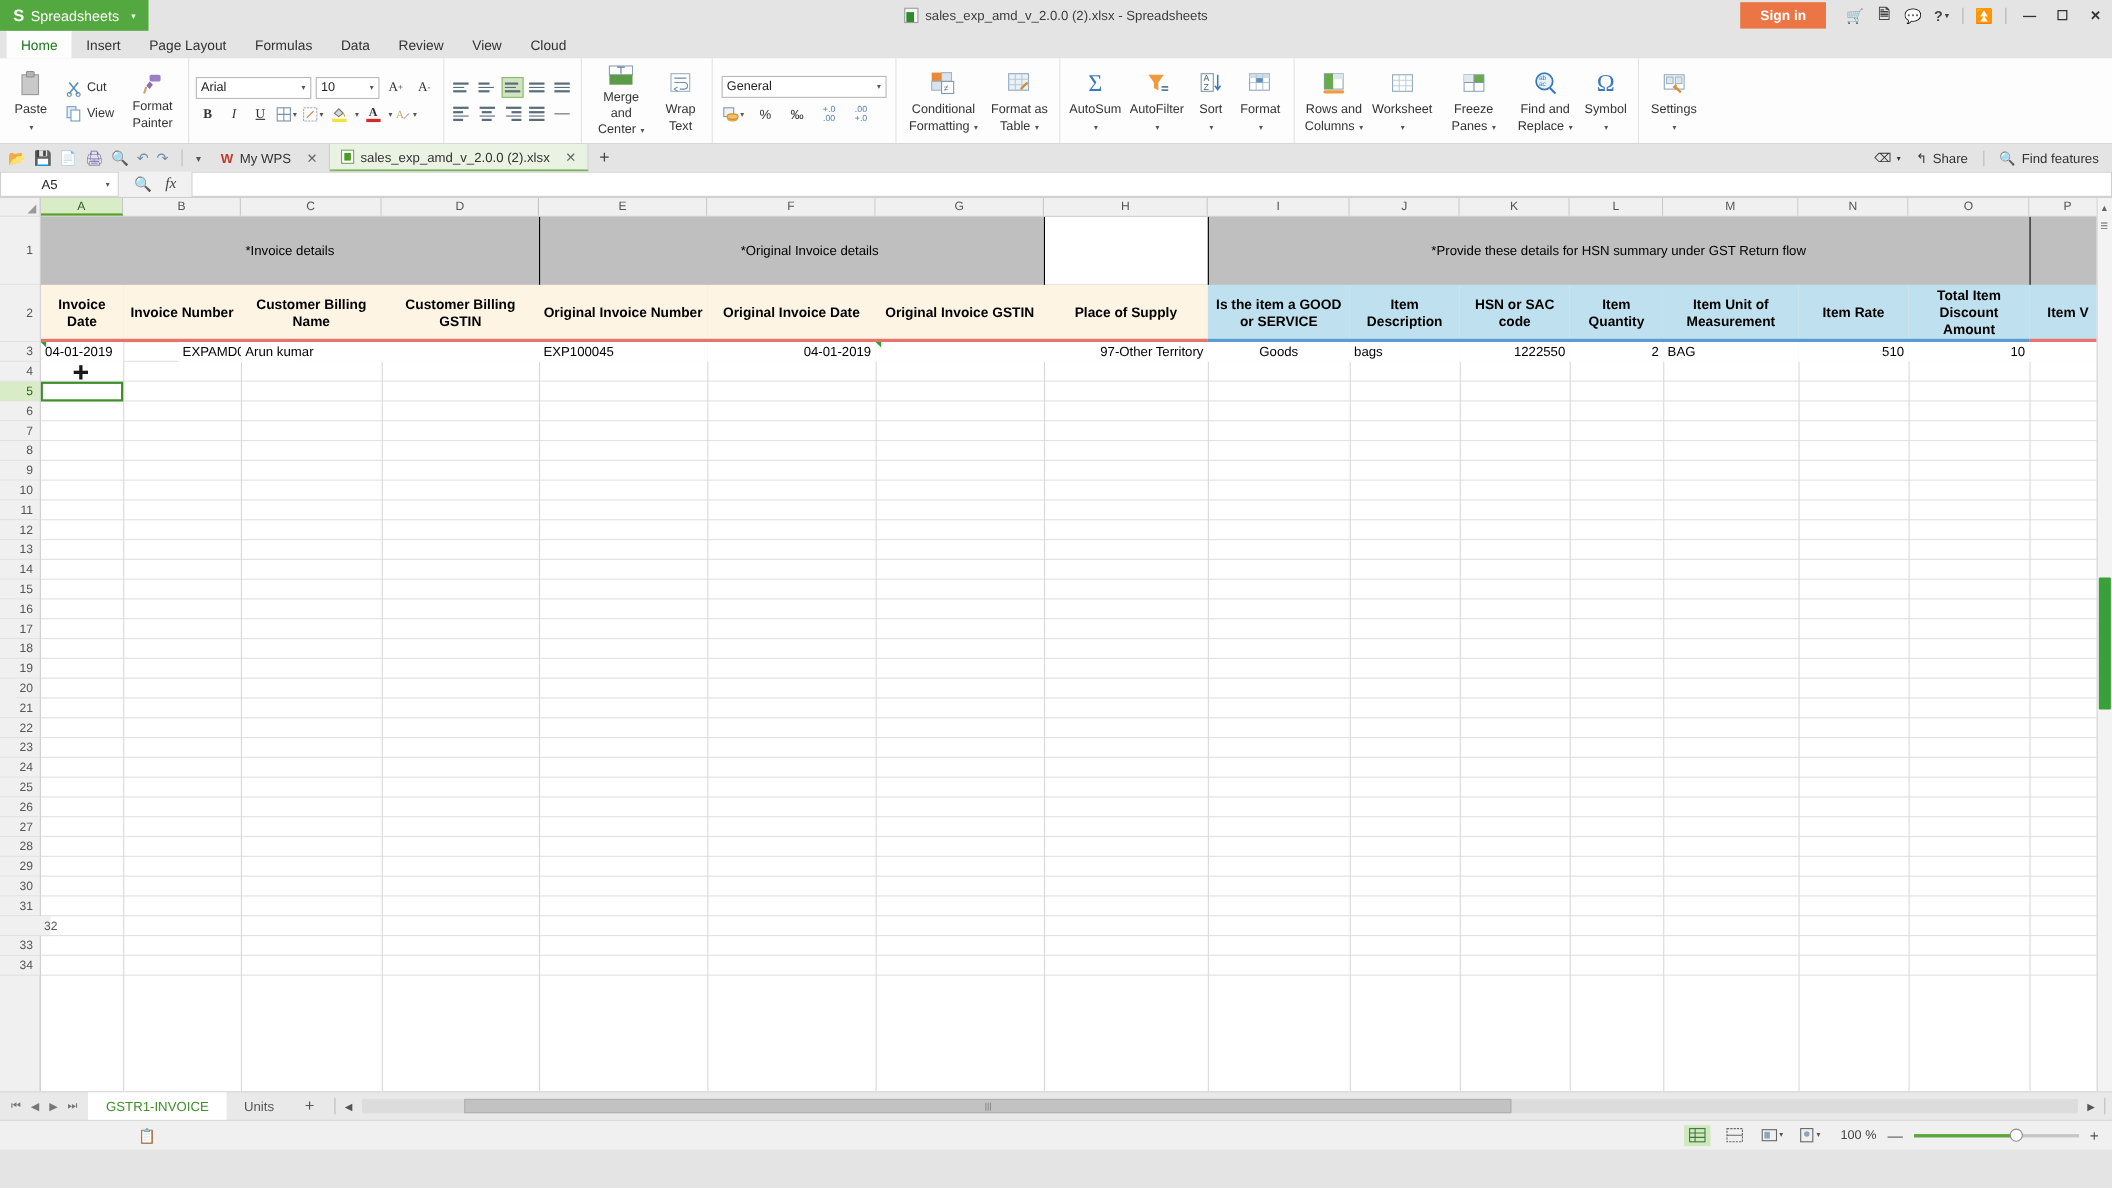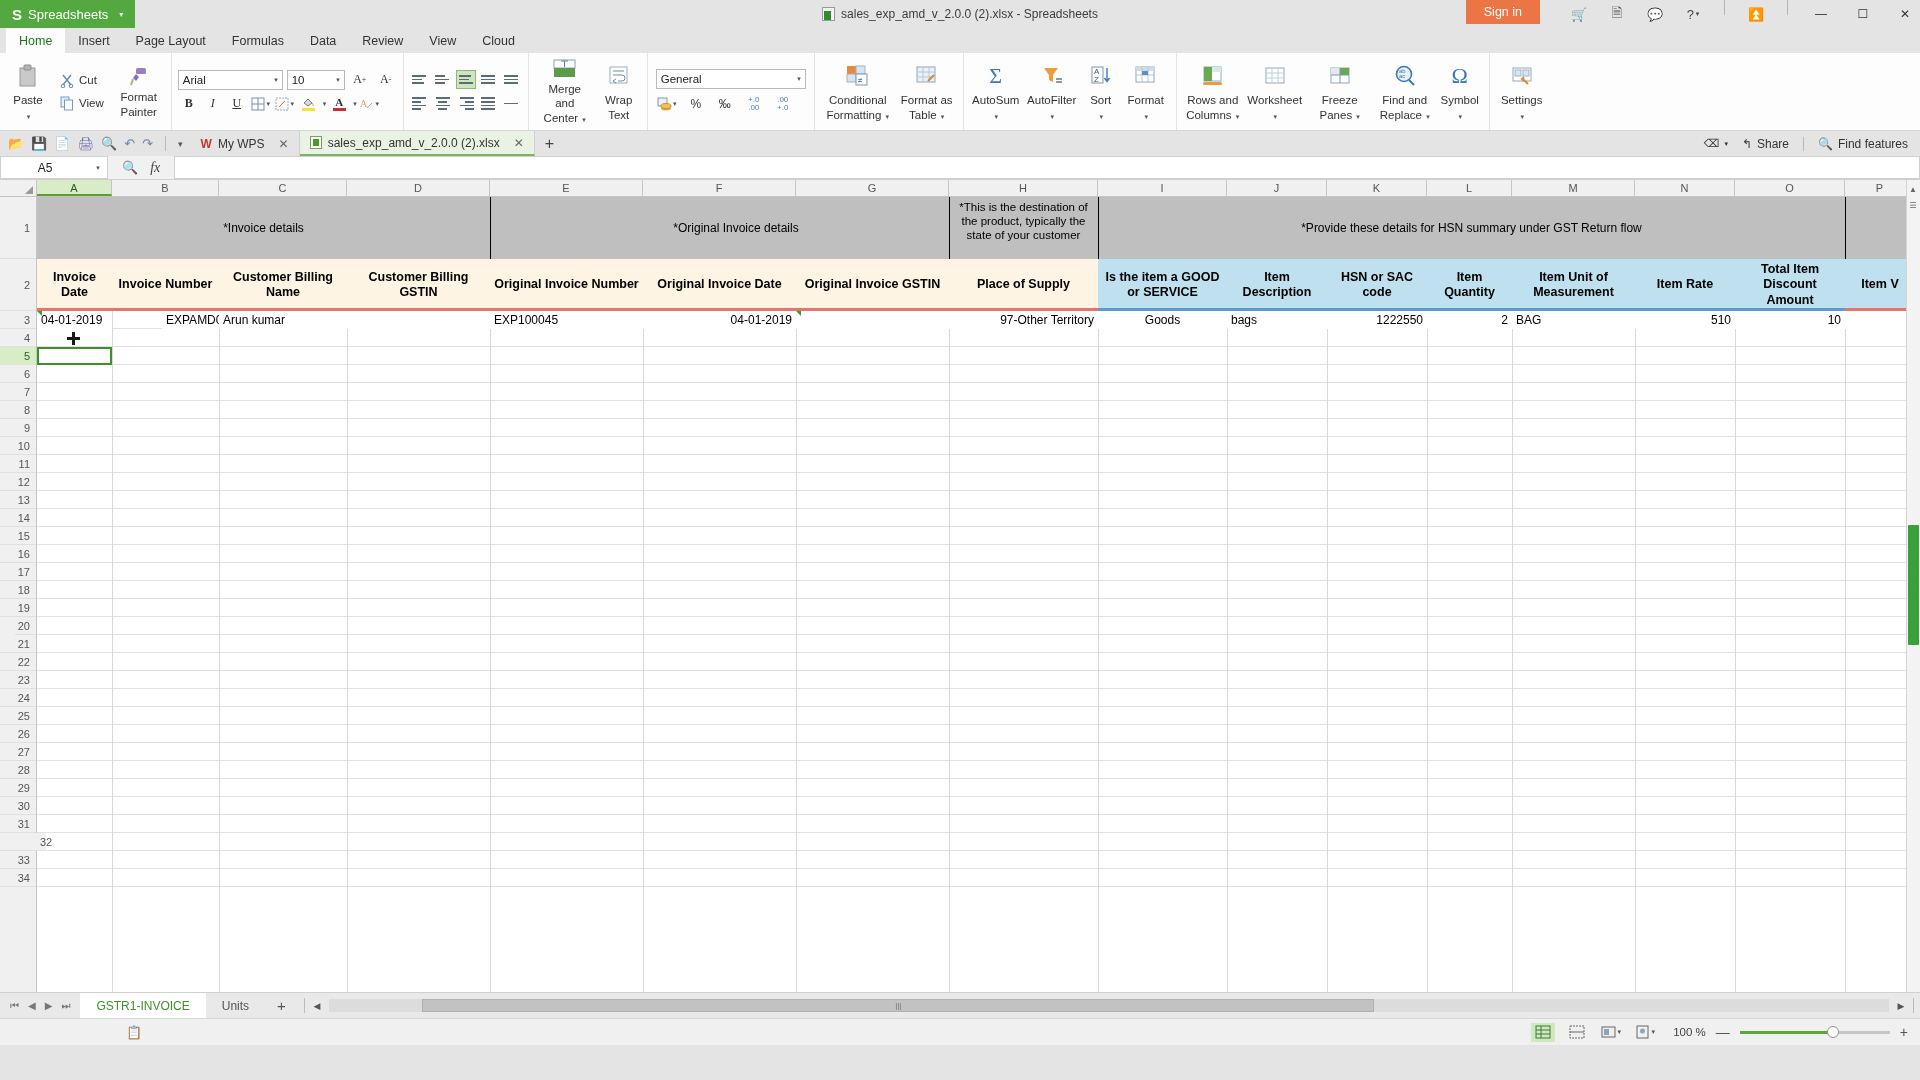--- a/index.html
+++ b/index.html
@@ -11,21 +11,21 @@
   .app-badge { background:#53a93f; color:#fff; display:flex; align-items:center;
     gap:7px; padding:0 12px 0 12px; font-size:13px; }
   .app-badge .logo { font-size:15px; font-weight:bold; letter-spacing:-1px; }
   .app-badge .caret { font-size:8px; opacity:.9; margin-left:4px; }
   .title-center { position:absolute; left:0; right:0; top:0; height:28px;
     display:flex; align-items:center; justify-content:center; gap:6px;
     font-size:12px; color:#3c3c3c; pointer-events:none; }
   .title-xls-ico { width:13px; height:14px; background:#f5f5f5; border:1px solid #9a9a9a;
     position:relative; }
   .title-xls-ico:after { content:""; position:absolute; left:1px; top:3px; width:7px; height:9px; background:#2e8b2e; }
-  .title-right { margin-left:auto; display:flex; align-items:flex-start; gap:12px; z-index:3; }
+  .title-right { margin-left:auto; display:flex; align-items:center; gap:0; z-index:3;font-weight:bold; }
   .signin { background:#ec7545; color:#fff; font-size:12.5px; padding:5px 18px; margin-right:14px; }
   .tb-ico { width:26px; height:28px; display:flex; align-items:center; justify-content:center;
     font-size:13px; color:#444; }
   .tb-sep { width:1px; height:15px; background:#b4b4b4; margin:0 6px; }
   .winbtn { width:30px; height:28px; display:flex; align-items:center; justify-content:center;
     font-size:12px; color:#333; }
 
   
   .menubar { height:25px; background:#e4e4e4; display:flex; align-items:flex-end;
     padding-left:6px; font-size:12.5px; }
@@ -696,21 +696,20 @@
         <div class="gl-v" style="left: 1061px;"></div>
         <div class="gl-v" style="left: 1190px;"></div>
         <div class="gl-v" style="left: 1290px;"></div>
         <div class="gl-v" style="left: 1390px;"></div>
         <div class="gl-v" style="left: 1475px;"></div>
         <div class="gl-v" style="left: 1598px;"></div>
         <div class="gl-v" style="left: 1698px;"></div>
         <div class="gl-v" style="left: 1808px;"></div>
         <div class="cell mrg" style="left: 0px; top: 0px; width: 453px; height: 62px;">*Invoice details</div>
         <div class="cell mrg" style="left: 453px; top: 0px; width: 459px; height: 62px; padding-left: 37px;">*Original Invoice details</div>
-        <div class="cell mrg left" style="left: 912px; top: 0px; width: 149px; height: 62px;">*This is the destination of the product, typically the state of your customer</div>
         <div class="cell mrg" style="left: 1061px; top: 0px; width: 747px; height: 62px;">*Provide these details for HSN summary under GST Return flow</div>
         <div class="cell mrg" style="left: 1808px; top: 0px; width: 70px; height: 62px;"></div>
         <div class="gl-v" style="left: 453px; background: rgb(0, 0, 0); top: 0px; height: 62px; bottom: auto;"></div>
         <div class="gl-v" style="left: 912px; background: rgb(0, 0, 0); top: 0px; height: 62px; bottom: auto;"></div>
         <div class="gl-v" style="left: 1061px; background: rgb(0, 0, 0); top: 0px; height: 62px; bottom: auto;"></div>
         <div class="gl-v" style="left: 1808px; background: rgb(0, 0, 0); top: 0px; height: 62px; bottom: auto;"></div>
         <div class="cell hdr2" style="left: 0px; top: 62px; width: 75px; height: 52px;">Invoice Date</div>
         <div class="cell hdr2" style="left: 75px; top: 62px; width: 107px; height: 52px;">Invoice Number</div>
         <div class="cell hdr2" style="left: 182px; top: 62px; width: 128px; height: 52px;">Customer Billing Name</div>
         <div class="cell hdr2" style="left: 310px; top: 62px; width: 143px; height: 52px;">Customer Billing GSTIN</div>

